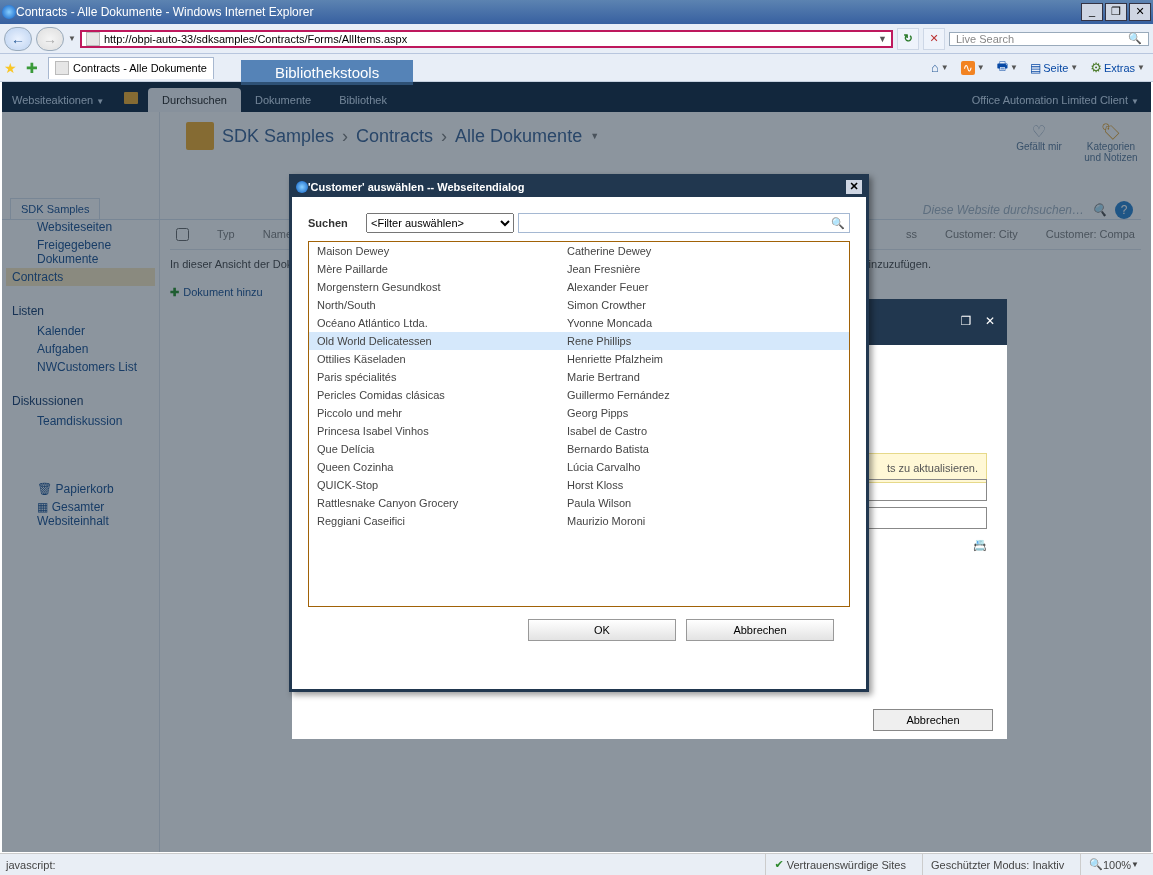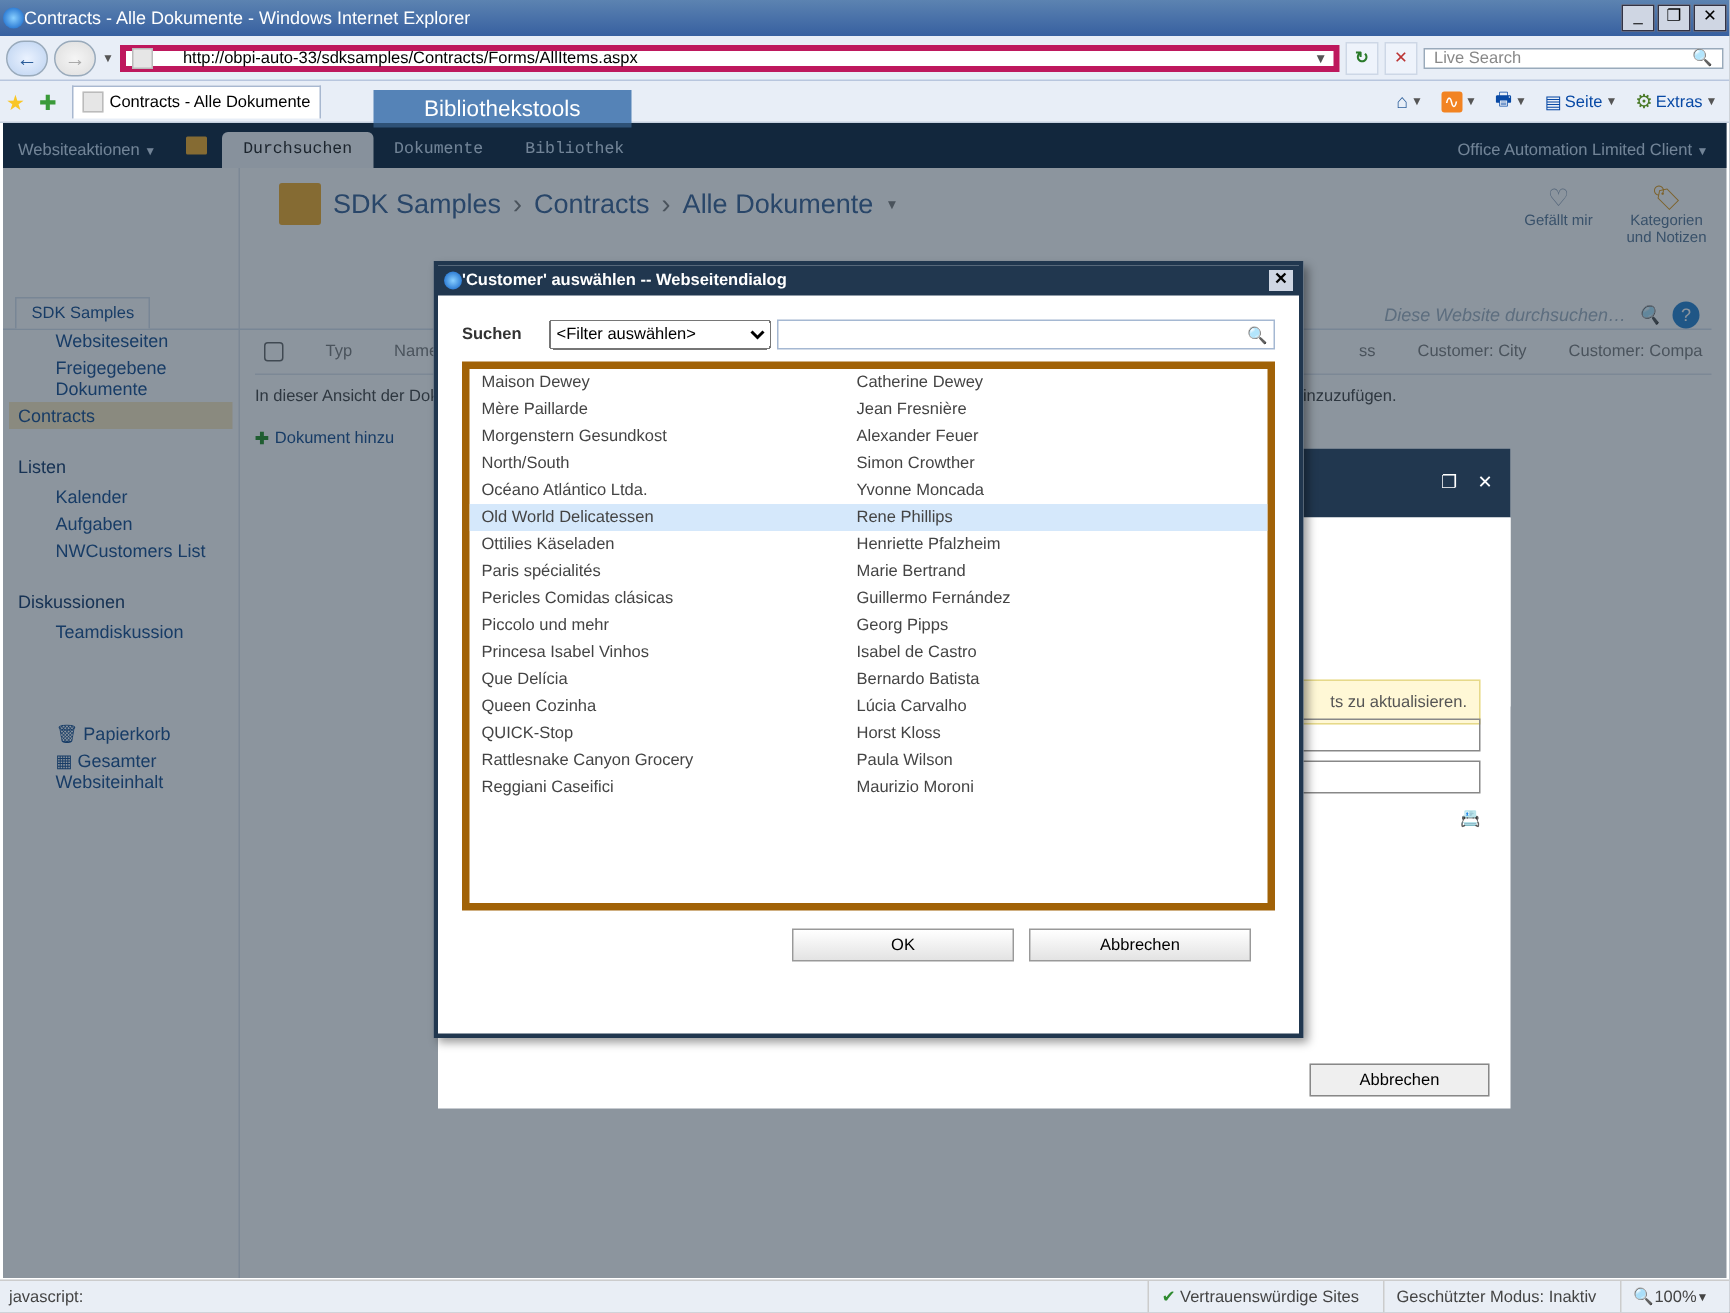--- a/index.html
+++ b/index.html
@@ -8,38 +8,38 @@
 
 .ie-titlebar { height: 24px; background: linear-gradient(#5c83b1, #3760a0); display: flex; align-items: center; padding: 0 2px; color: #fff; font-size: 12px; }
 .ie-titlebar .title { flex: 1; }
 .ie-titlebar .winbtns { display: flex; gap: 2px; }
 .ie-titlebar .winbtn { width: 22px; height: 18px; background: #cfd6e3; border: 1px solid #334; font-size: 11px; line-height: 14px; text-align: center; color: #000; }
 
 
 .navbar { height: 30px; background: #e8eef7; border-bottom: 1px solid #b8c6de; display: flex; align-items: center; padding: 0 4px; gap: 4px; }
 .navbtn { width: 28px; height: 24px; border: 1px solid #9ab; border-radius: 12px; background: radial-gradient(#eaf2ff,#bcd2f0); display: flex; align-items: center; justify-content: center; }
 .navbtn.fwd { background: radial-gradient(#f5f5f5,#ddd); }
-.addr { flex: 1; display: flex; align-items: center; height: 18px; background: #fff; border: 4px solid #be185d; padding: 0 4px; gap: 20px; }
+.addr { flex: 1; display: flex; align-items: center; height: 18px; background: #fff; border: 2px solid #be185d; padding: 0 4px; gap: 4px; }
 .smallbtn { width: 22px; height: 22px; border: 1px solid #cdd7e6; background: #eef3fb; display: flex; align-items: center; justify-content: center; }
 .searchbox { width: 200px; height: 14px; border: 1px solid #9ab; background: #fff; display: flex; align-items: center; color: #888; padding: 0 6px; }
 .searchbox .magglass { margin-left: auto; }
 
 
 .tabbar { height: 28px; background: #e8eef7; border-bottom: 1px solid #c5d0df; display: flex; align-items: center; padding: 0 4px; gap: 6px; }
 .startab { width: 16px; height: 16px; color: #f9c626; font-size: 14px; }
 .ptab { height: 22px; border: 1px solid #a8b8d0; border-bottom: none; background: #fff; display: flex; align-items: center; padding: 0 6px; gap: 4px; font-size: 11px; }
 .tools { margin-left: auto; display: flex; align-items: center; gap: 4px; }
 .tbtn { height: 22px; padding: 0 4px; display: flex; align-items: center; gap: 2px; color: #0849a5; font-size: 11px; }
 .tbtn .dd { font-size: 8px; color: #555; }
 
 
 .sp-area { position: absolute; top: 82px; left: 2px; right: 2px; bottom: 23px; background: #fff; }
 .sp-ribbon { height: 30px; background: #21374f; display: flex; align-items: flex-end; color: #cfe0f2; font-size: 11px; }
 .sp-ribbon .act { padding: 6px 10px; }
-.sp-ribbon .tab { padding: 6px 14px; background: #f6f8fb; color: #333; border-top-left-radius: 4px; border-top-right-radius: 4px; margin-top: 3px; font-family: Liberation Mono, monospace; }
+.sp-ribbon .tab { padding: 6px 14px; background: #f6f8fb; color: #333; border-top-left-radius: 4px; border-top-right-radius: 4px; margin-top: 3px; }
 .sp-ribbon .tab.dim2 { background: transparent; color: #cfe0f2; }
 .sp-ribbon .supertab { background: #5583b7; padding: 4px 34px; color: #fff; font-size: 15px; align-self: flex-start; margin-top: 3px; }
 .sp-ribbon .right-user { margin-left: auto; padding: 6px 12px; }
 .bc { display: flex; align-items: center; gap: 8px; padding: 10px 16px; color: #4b709e; font-size: 18px; }
 .bc .ico { width: 28px; height: 28px; background: #f2b33d; border-radius: 2px; display:inline-block; }
 .sp-tabs { height: 26px; border-bottom: 1px solid #dbe4ef; display: flex; align-items: flex-end; padding-left: 8px; }
 .sp-tabs .stab { border: 1px solid #dbe4ef; border-bottom: none; padding: 4px 10px; background: #fff; color: #2c5e9a; font-size: 11px; }
 .sp-body { position: absolute; top: 30px; bottom: 0; left: 0; right: 0; display: flex; }
 .leftnav { width: 158px; border-right: 1px solid #e2e8ef; padding: 10px; color: #2c5e9a; font-size: 12px; background:#fff; }
 .leftnav h5 { color: #2a4c78; font-size: 12px; margin-top: 8px; margin-bottom: 4px; font-weight: normal; }
@@ -70,21 +70,21 @@
 
 .dialog { position: absolute; top: 174px; left: 289px; width: 580px; height: 518px; border: 3px solid #21374f; background: #fff; box-shadow: 3px 3px 6px rgba(0,0,0,0.4); }
 .dialog .titlebar { height: 20px; background: #21374f; color: #fff; display: flex; align-items: center; padding: 0 4px; font-size: 11px; font-weight: bold; }
 .dialog .titlebar .x { margin-left: auto; width: 16px; height: 14px; background: #cfd6e3; color: #000; text-align: center; line-height: 13px; font-size: 11px; font-weight: bold; }
 .dialog-body { padding: 16px; }
 .srow { display: flex; align-items: center; gap: 4px; margin-bottom: 8px; }
 .srow label { width: 54px; font-size: 11px; font-weight: bold; color: #333; }
 .srow select { width: 148px; height: 20px; font-size: 11px; }
 .srow .sfield { flex: 1; height: 20px; border: 1px solid #a5b8d2; background: #fff; display: flex; align-items: center; padding: 0 4px; }
 .srow .sfield .mag { margin-left: auto; color: #2c5e9a; }
-.listpane { border: 5px solid #a16207; height: 366px; overflow-y: scroll; background: #fff; }
+.listpane { border: 1px solid #a16207; height: 366px; overflow-y: scroll; background: #fff; }
 .listpane::-webkit-scrollbar { width: 16px; }
 .listpane::-webkit-scrollbar-track { background: #e9e9e9; border-left: 1px solid #ccc; }
 .listpane::-webkit-scrollbar-thumb { background: #c8c8c8; border: 1px solid #999; }
 .rowi { display: flex; padding: 3px 8px; font-size: 11px; color: #444; cursor: default; }
 .rowi.selected { background: #d5e8fb; }
 .rowi .c1 { width: 250px; }
 .rowi .c2 { flex: 1; }
 .dbtns { display: flex; justify-content: flex-end; gap: 10px; padding: 12px 16px 0; }
 .dlgbtn { width: 148px; height: 22px; background: linear-gradient(#fff, #e3e3e3); border: 1px solid #999; font-size: 11px; }
 

